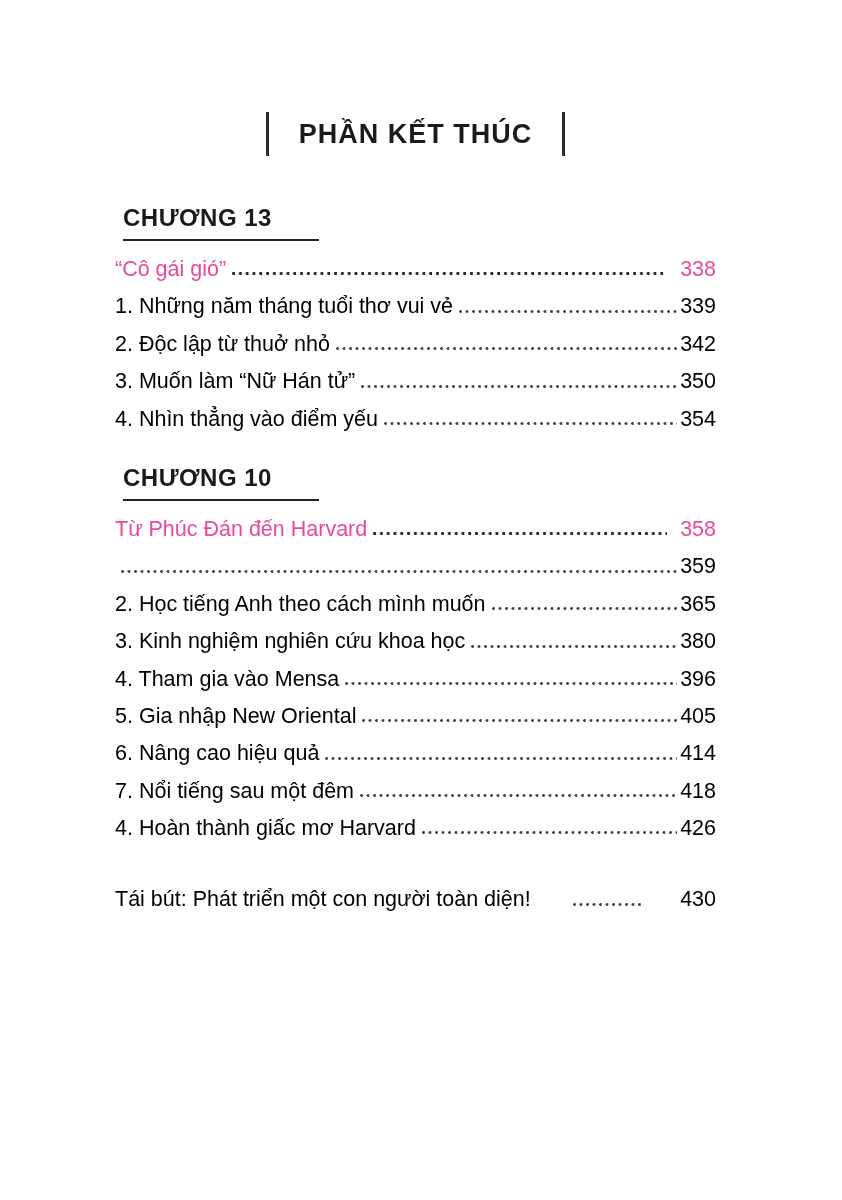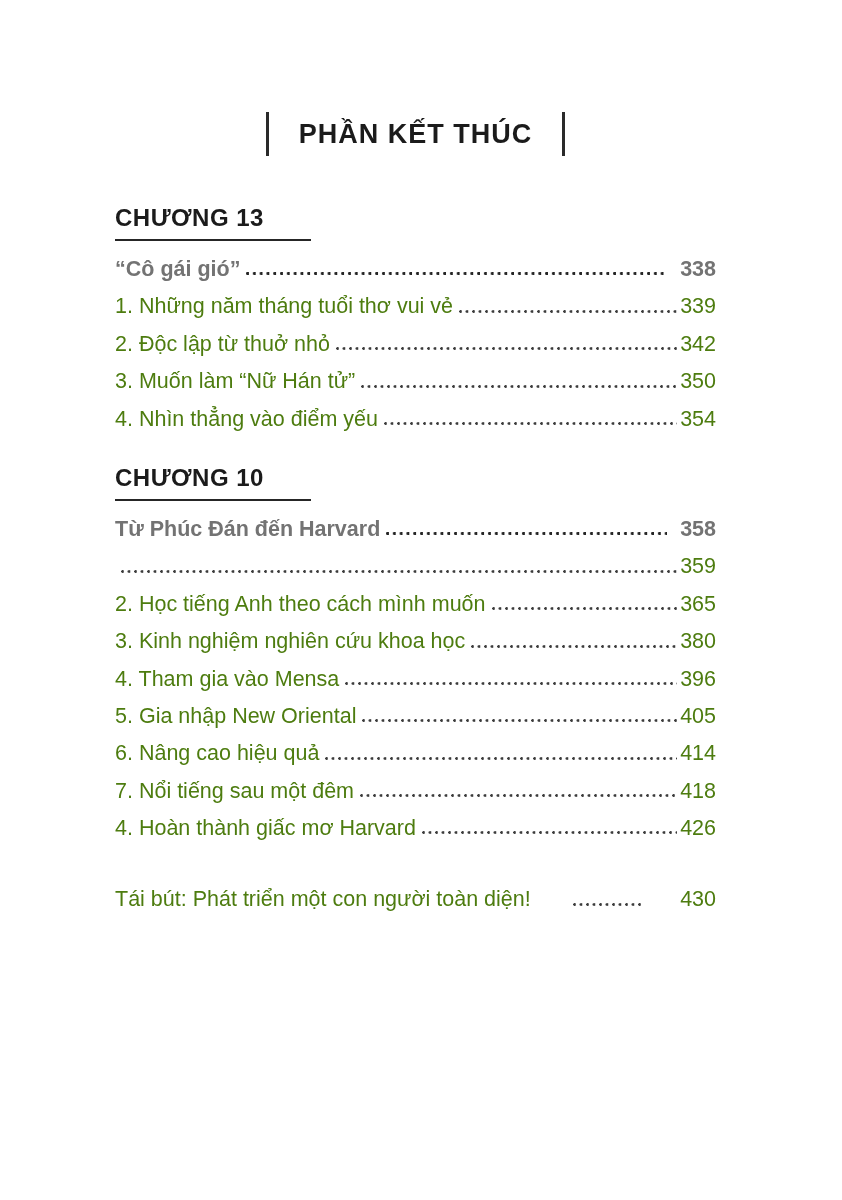--- a/index.html
+++ b/index.html
@@ -43,46 +43,47 @@
   .chapter-heading {
     display: inline-block;
     min-width: 196px;
     font-size: 24px;
     font-weight: bold;
     letter-spacing: 0.5px;
     color: #1b1b1b;
     border-bottom: 2.5px solid #262626;
     padding-bottom: 7px;
     margin-bottom: 10px;
+    margin-left: 8px;
   }
 
   
   .toc-row {
     display: flex;
     align-items: baseline;
     font-size: 21.5px;
     line-height: 37.4px;
     height: 37.4px;
-    color: #4d7c0f;
+    color: #000000;
   }
   .toc-row .label { white-space: nowrap; }
   .toc-row .pagenum { white-space: nowrap; }
   .leader {
     flex: 1;
     height: 3px;
     align-self: flex-end;
     margin: 0 3px 13px 6px;
     background-image: radial-gradient(circle at 1.5px 1.5px, #3c3c3c 1.2px, transparent 1.55px);
     background-size: 6.5px 3px;
     background-repeat: repeat-x;
     background-position: left bottom;
   }
   .toc-row.bold {
-    font-weight: bold;
-    color: #737373;
+    font-weight: normal;
+    color: #ec4899;
   }
   .toc-row.bold .leader {
     background-image: radial-gradient(circle at 1.6px 1.6px, #242424 1.4px, transparent 1.75px);
     background-size: 6.8px 3.2px;
   }
   .toc-row.bold .pagenum { margin-left: 10px; }
 
   .footer-entry { margin-top: 34px; gap: 36px; }
 </style>
 </head>

